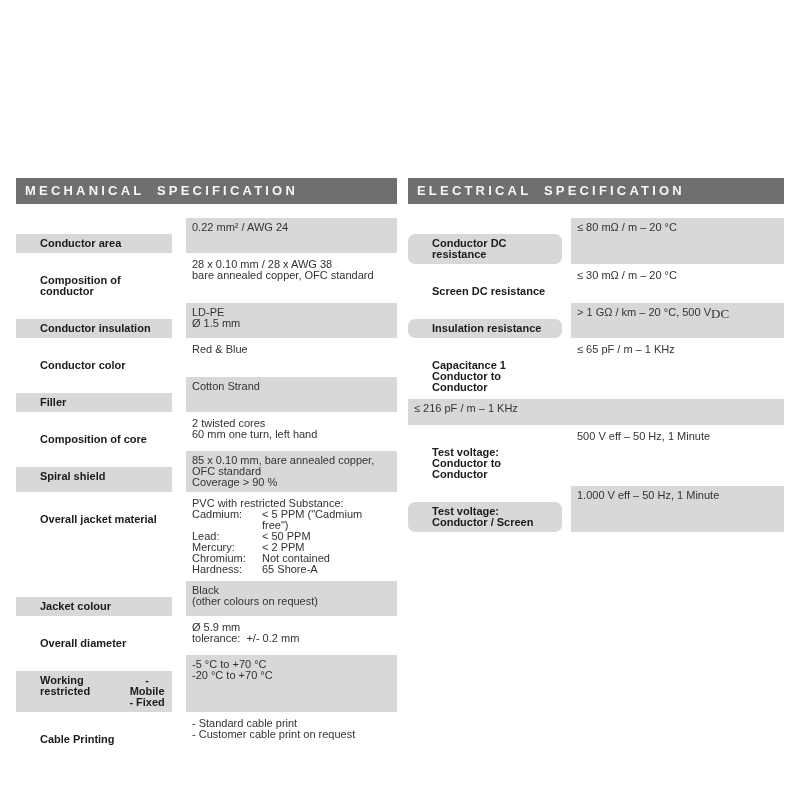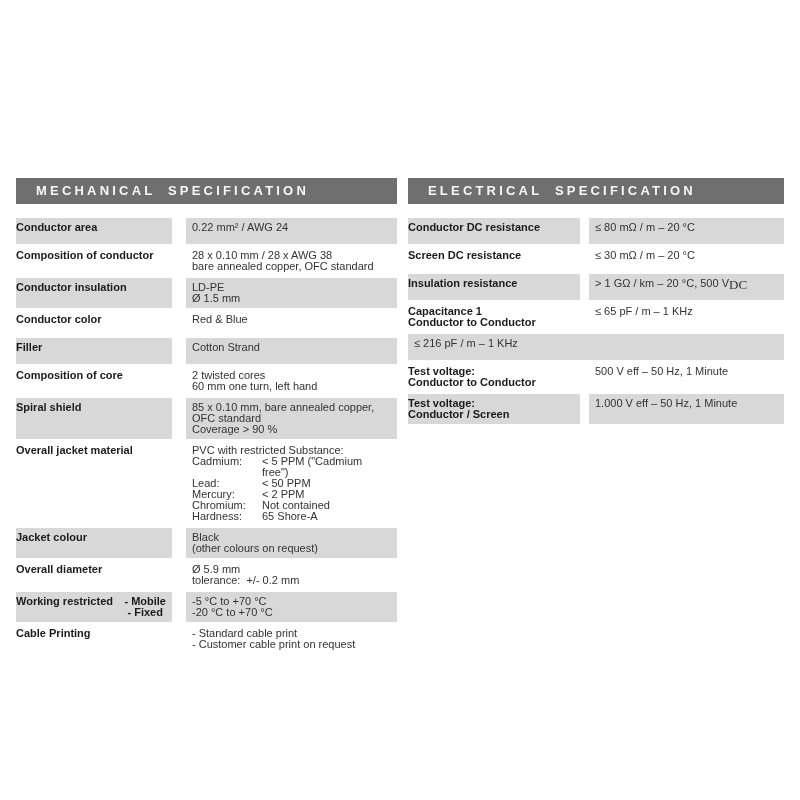--- a/index.html
+++ b/index.html
@@ -29,45 +29,46 @@
 
   .bar {
     background: #6f6f6f;
     color: #f7f7f7;
     height: 26px;
     line-height: 26px;
     font-size: 13px;
     font-weight: bold;
     letter-spacing: 3.2px;
     word-spacing: 6px;
-    padding-left: 20px;
+    padding-left: 9px;
     margin-bottom: 14px;
     white-space: nowrap;
     overflow: hidden;
   }
 
   .row {
     display: flex;
     min-height: 26px;
     margin-bottom: 2px;
     font-size: 11px;
     line-height: 11px;
   }
   .cell {
     box-sizing: border-box;
     padding: 4px 6px;
   }
   .label-cell {
     font-weight: bold;
     color: #1b1b1b;
-    padding-left: 0;
+    padding-left: 24px;
     flex: 0 0 auto;
+    margin-top: 16px;
   }
   .mech .label-cell { width: 156px; margin-right: 14px; }
-  .elec .label-cell { width: 172px; margin-right: 9px; }
+  .elec .label-cell { width: 154px; margin-right: 9px; border-radius: 7px; }
   .value-cell {
     flex: 1 1 auto;
     color: #333333;
   }
   .shaded .cell { background: #d8d8d8; }
 
   .vline { white-space: pre-wrap; }
   .kv {
     display: grid;
     grid-template-columns: 70px 1fr;

